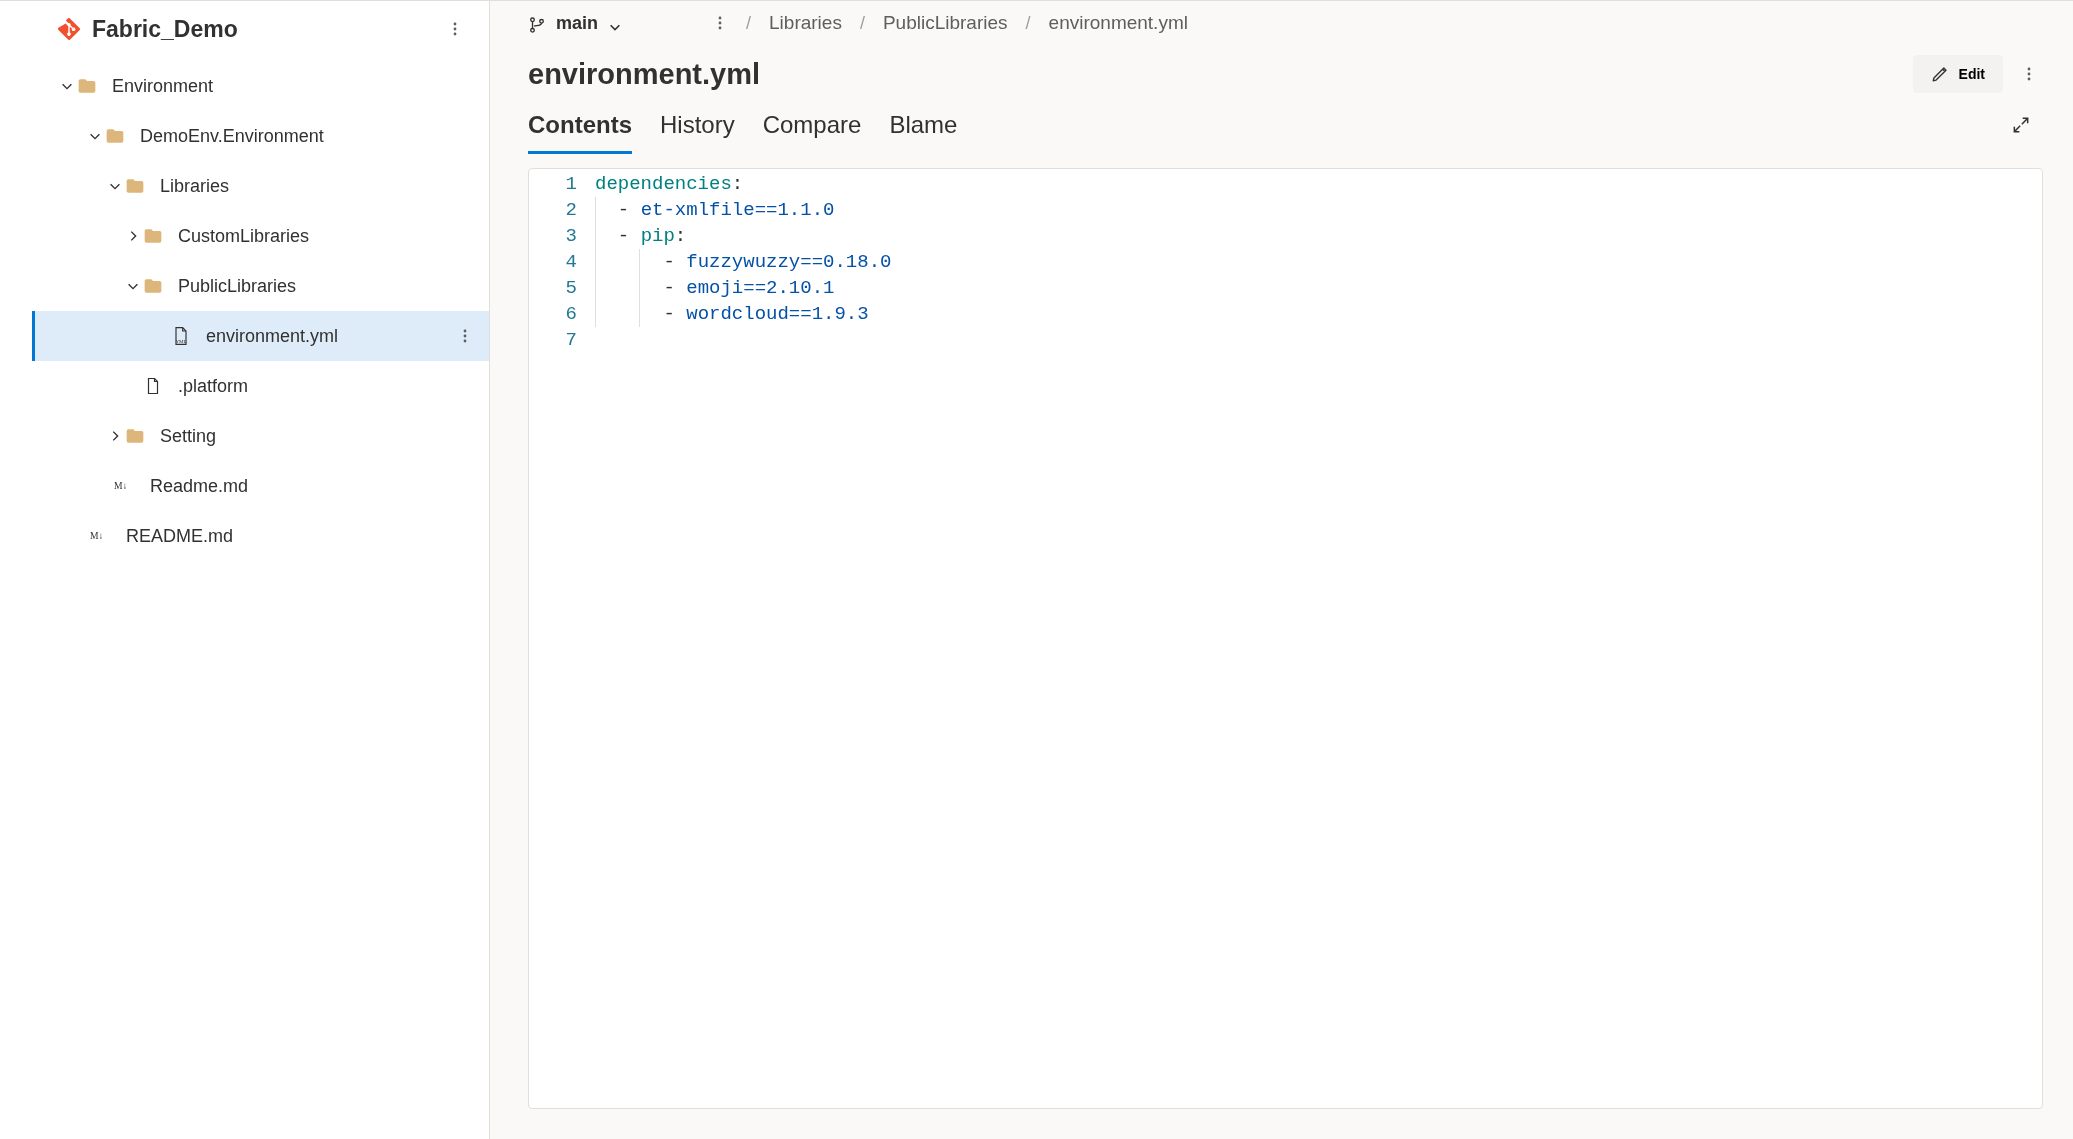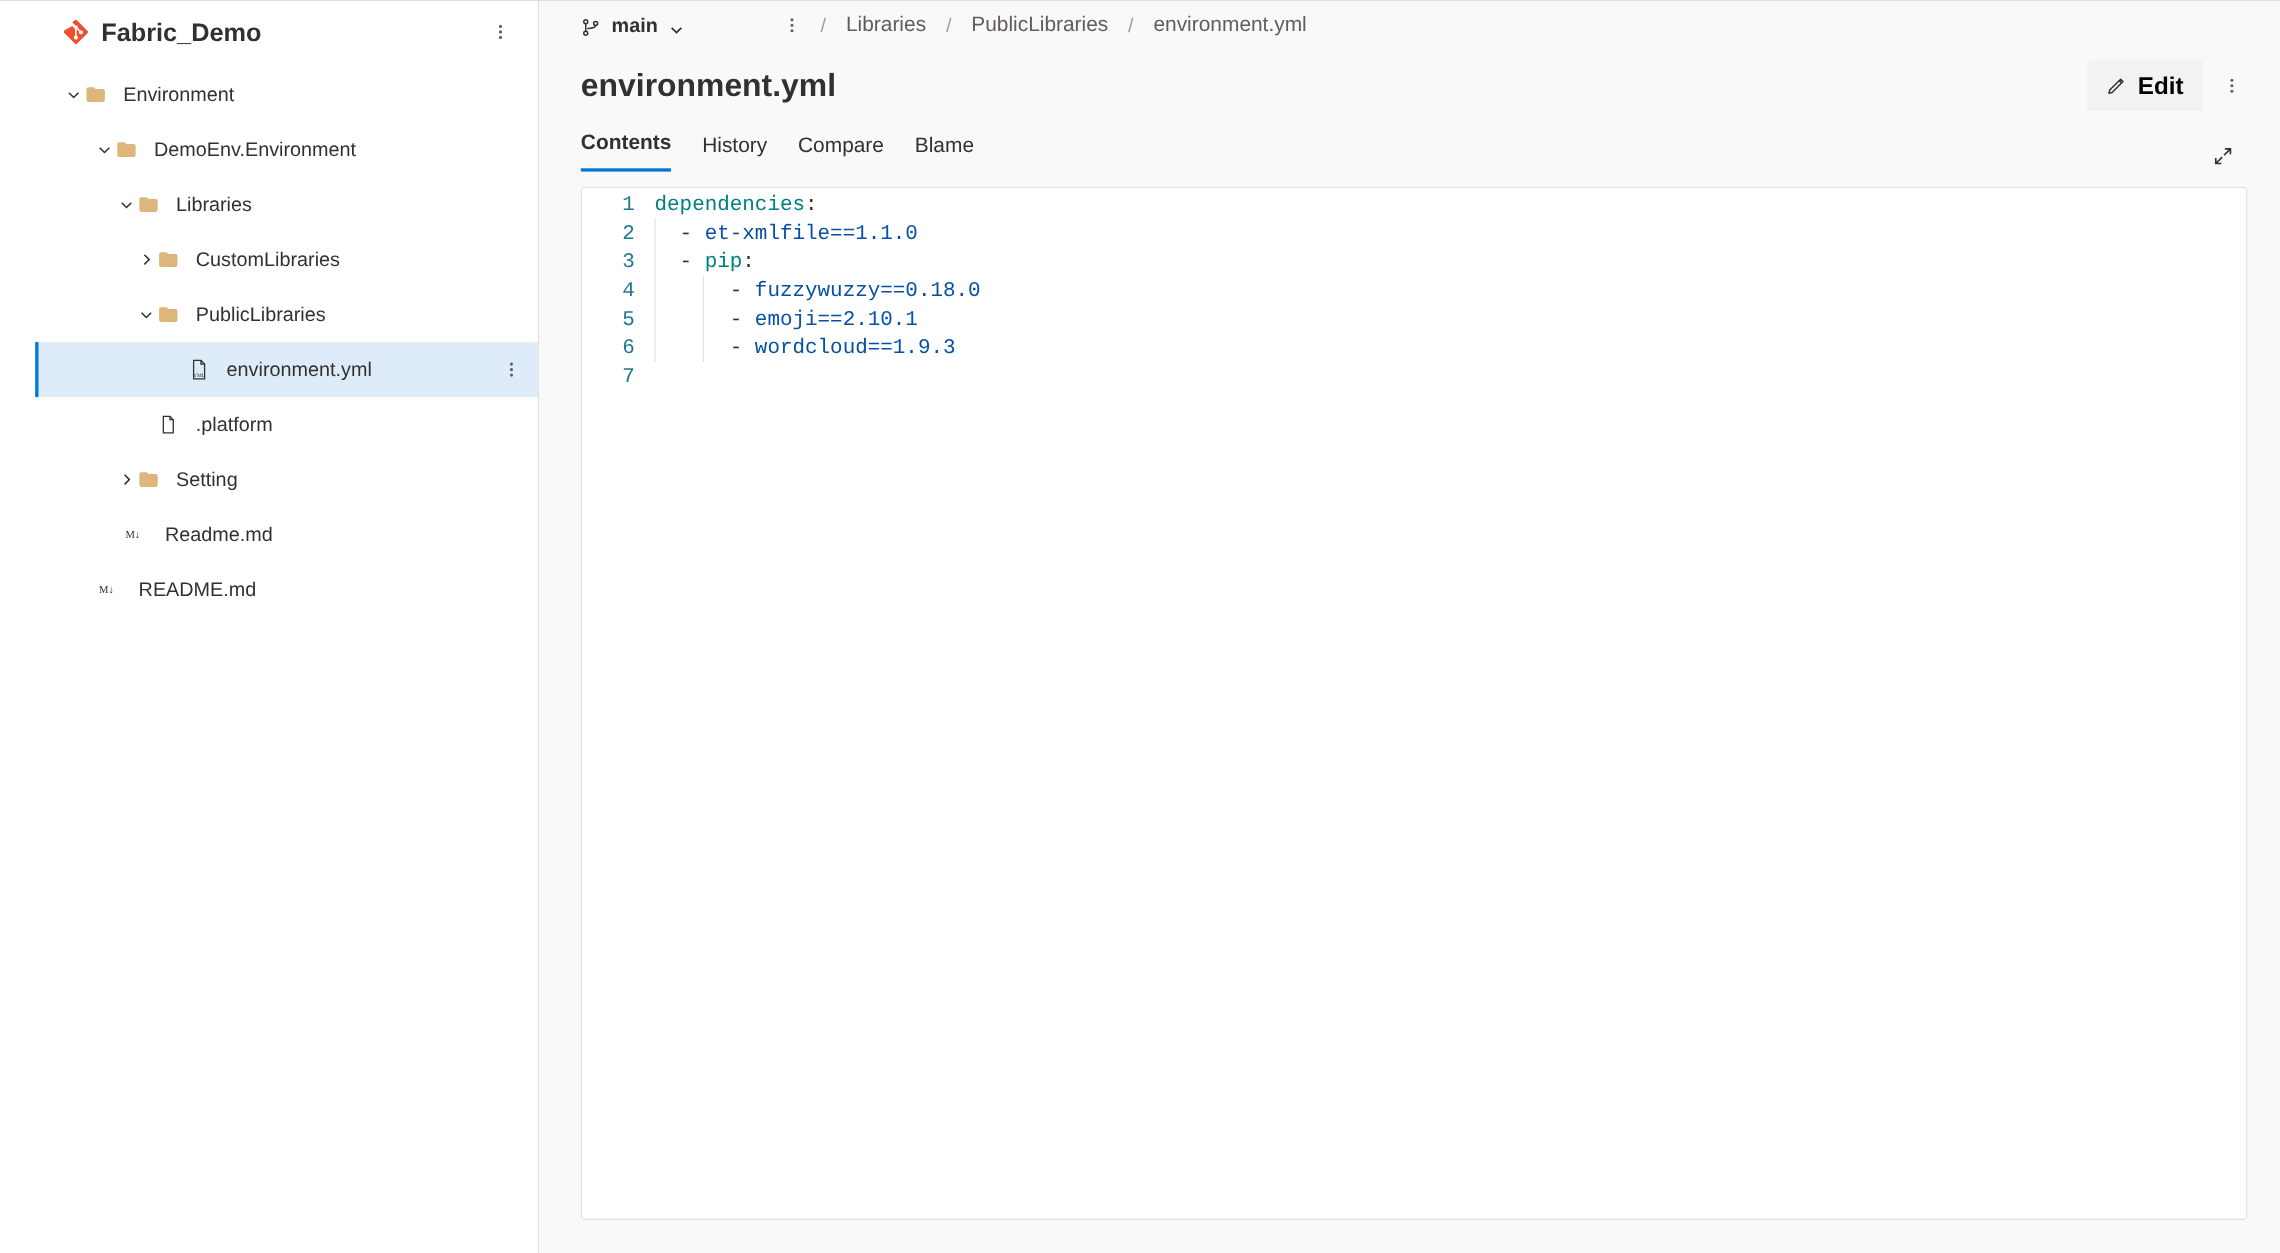--- a/index.html
+++ b/index.html
@@ -26,22 +26,22 @@
   
   .main { flex:1; display:flex; flex-direction:column; background:#faf9f8; border-top:1px solid #e1dfdd;}
   .topbar { display:flex; align-items:center; padding:8px 22px 8px 38px; gap:12px; font-size:18px;}
   .branch-picker { display:flex; align-items:flex-end; gap:10px; font-weight:600; cursor:pointer; }
   .breadcrumb { display:flex; align-items:center; gap:18px; color:#605e5c; }
   .breadcrumb a { color:#605e5c; text-decoration:none; font-size:19px;}
   .breadcrumb .sep { color:#a19f9d; }
   .file-header { display:flex; align-items:center; padding:10px 30px 0 38px; }
   .file-header h1 { font-size:29px; font-weight:700; margin:0; }
   .file-header .spacer { flex:1; }
-  .btn { display:flex; align-items:center; gap:10px; background:#f3f2f1; border:none; padding:10px 18px; border-radius:4px; font-size:22px; font-weight:600; cursor:pointer; }
-  .tabs { display:flex; gap:28px; padding:18px 38px 0 38px; font-size:19px; align-items:flex-end;}
+  .btn { display:flex; align-items:center; gap:10px; background:#f3f2f1; border:none; padding:10px 18px; border-radius:4px; font-size:14px; font-weight:600; cursor:pointer; }
+  .tabs { display:flex; gap:28px; padding:18px 38px 0 38px; font-size:24px; align-items:flex-start;}
   .tab { padding-bottom:12px; cursor:pointer; color:#323130; }
   .tab.active { font-weight:600; border-bottom:3px solid #0078d4; }
   .tabs .spacer { flex:1; }
   .editor-wrap { margin:14px 30px 30px 38px; flex:1; background:#ffffff; border:1px solid #e1dfdd; border-radius:4px; overflow:auto; }
   .code { display:grid; grid-template-columns: 60px 1fr; font-family: "Consolas","Courier New",monospace; font-size:19px; line-height:26px; padding-top:2px;}
   .ln { text-align:right; padding:0 12px 0 0; color:#237893; user-select:none; }
   .cl { white-space:pre; padding-left:6px; position:relative;}
   .cl .guide { position:absolute; top:0; bottom:0; width:1px; background:#e1dfdd; }
   .kw { color:#008080; } .str{ color:#0451a5;} .punc{color:#323130;}
   

